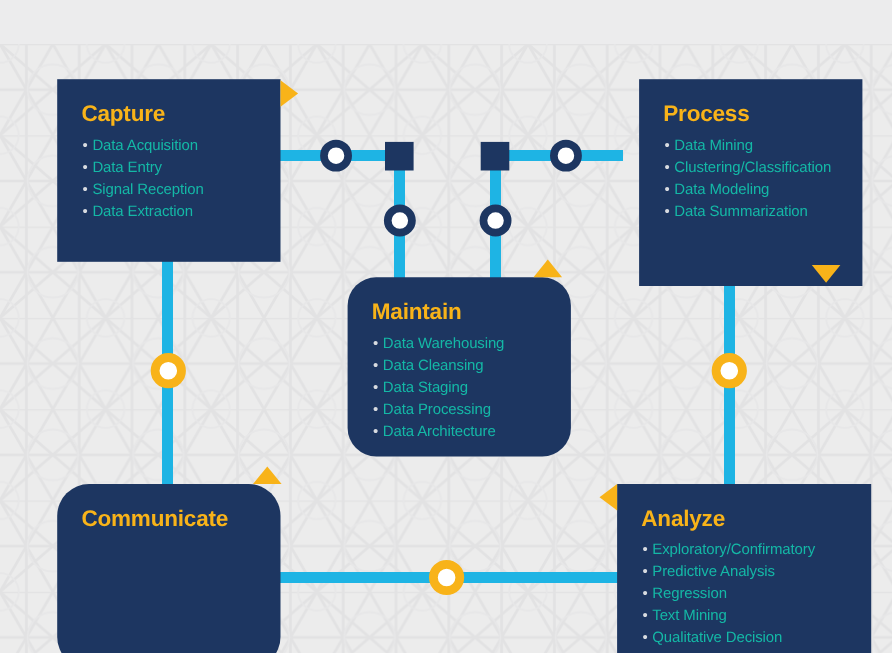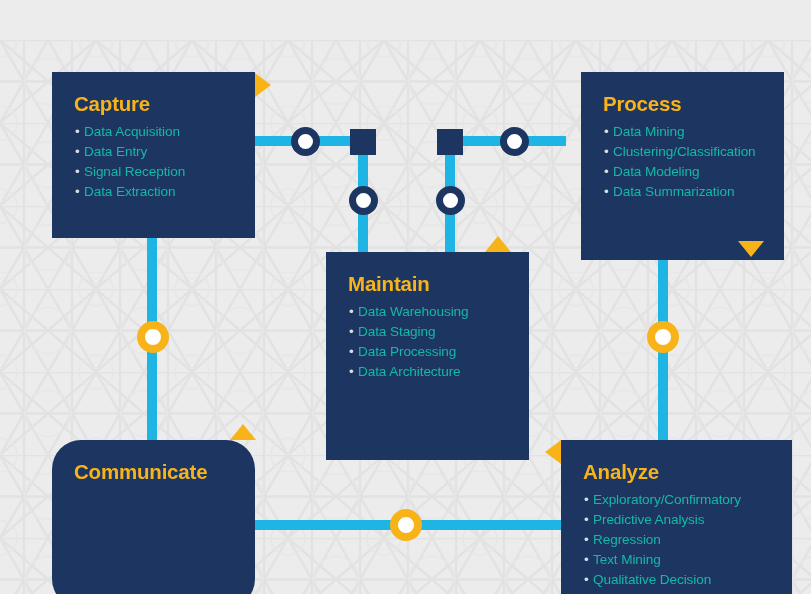--- a/index.html
+++ b/index.html
@@ -70,21 +70,21 @@
     content: "\2022";
     color: #d8dbe0;
     display: inline-block;
     width: 9px;
     margin-left: 1px;
   }
 
   
   #box-capture      { left: 52px;  top: 32px;  width: 203px; height: 166px; }
   #box-process      { left: 581px; top: 32px;  width: 203px; height: 188px; }
-  #box-maintain     { left: 326px; top: 212px; width: 203px; height: 208px; }
+  #box-maintain     { left: 316px; top: 212px; width: 203px; height: 163px; border-radius: 26px; }
   #box-communicate  { left: 52px;  top: 400px; width: 203px; height: 168px; border-radius: 29px; }
   #box-analyze      { left: 561px; top: 400px; width: 231px; height: 168px; }
 
   
   .tri {
     position: absolute;
     width: 0; height: 0;
     z-index: 4;
   }
   .tri-right {
@@ -225,20 +225,21 @@
       <li>Clustering/Classification</li>
       <li>Data Modeling</li>
       <li>Data Summarization</li>
     </ul>
   </div>
 
   <div id="box-maintain" class="node-box">
     <div class="node-title">Maintain</div>
     <ul class="node-list">
       <li>Data Warehousing</li>
+      <li>Data Cleansing</li>
       <li>Data Staging</li>
       <li>Data Processing</li>
       <li>Data Architecture</li>
     </ul>
   </div>
 
   <div id="box-communicate" class="node-box">
     <div class="node-title">Communicate</div>
   </div>
 

